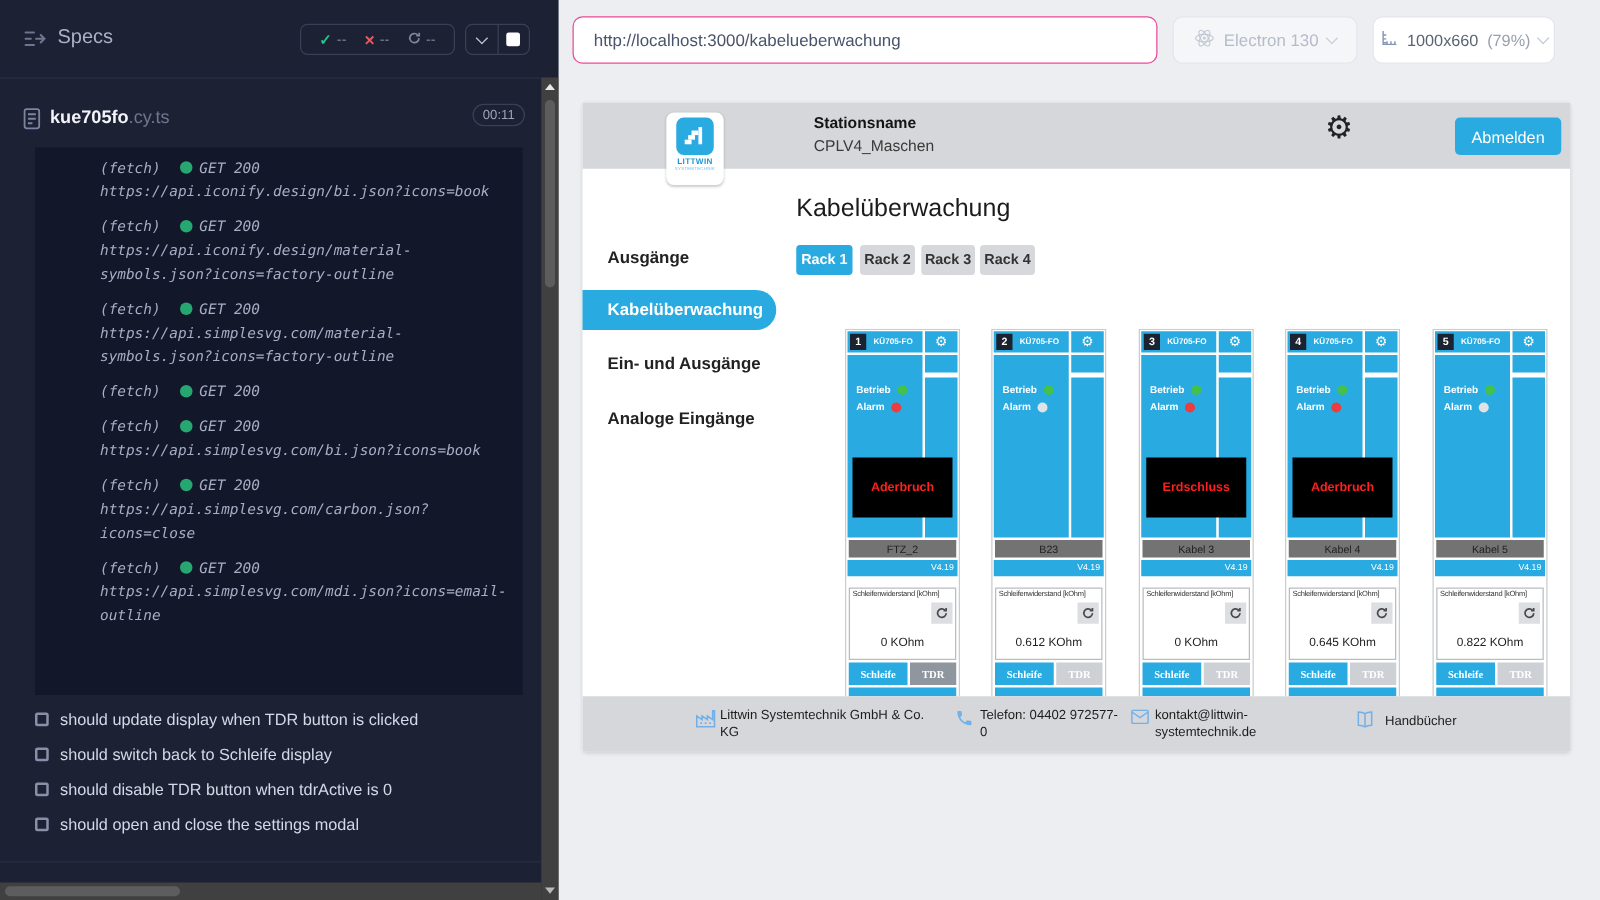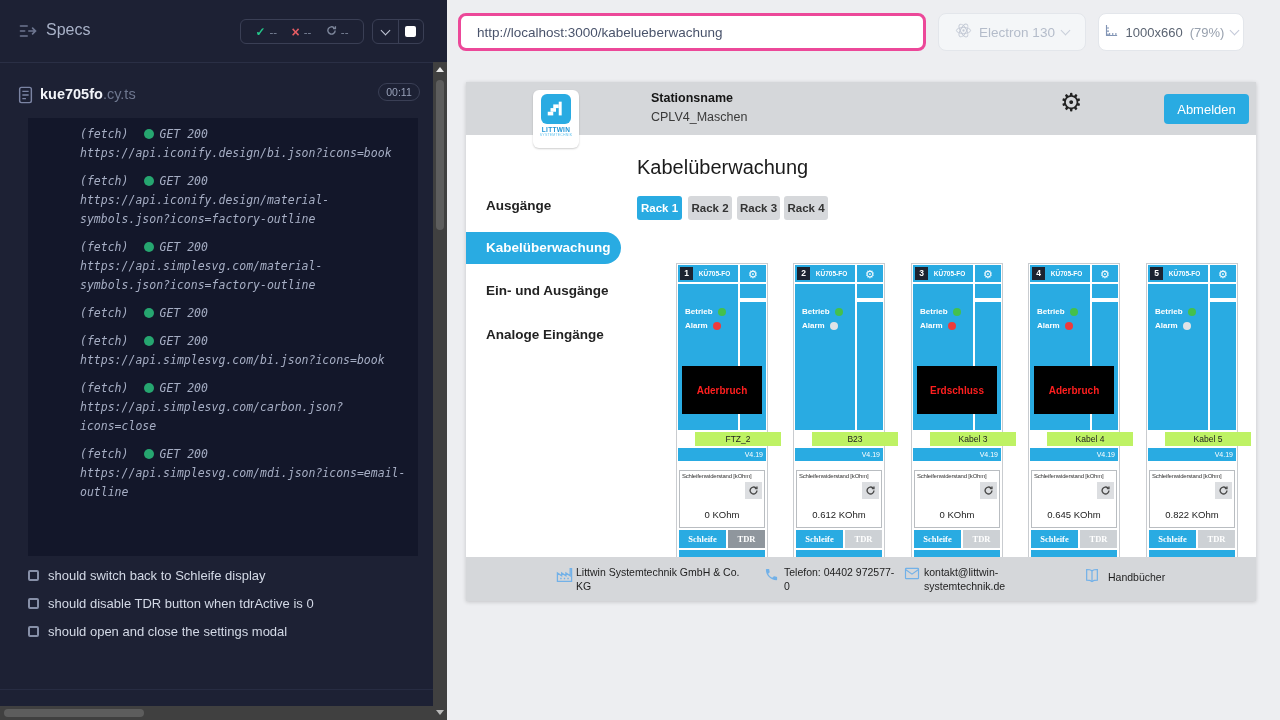--- a/index.html
+++ b/index.html
@@ -32,21 +32,21 @@
   .ttext { font-size:13px; color:#d3d9e6; white-space:nowrap; }
   .vscroll { position:absolute; left:433px; top:62px; width:14px; height:658px; background:#404040; }
   .vthumb { position:absolute; left:3px; top:18px; width:8px; height:150px; background:#5d5d5d; border-radius:4px; }
   .hscroll { position:absolute; left:0; top:706px; width:433px; height:14px; background:#404040; }
   .hthumb { position:absolute; left:4px; top:3px; width:140px; height:8px; background:#5d5d5d; border-radius:4px; }
   .tri-up { width:0; height:0; border-left:4px solid transparent; border-right:4px solid transparent; border-bottom:5px solid #e8e8e8; margin:5px auto 0; }
   .tri-down { width:0; height:0; border-left:4px solid transparent; border-right:4px solid transparent; border-top:5px solid #b9b9b9; margin:0 auto; position:absolute; bottom:5px; left:3px; }
 
   
   .rp { position:absolute; left:447px; top:0; width:833px; height:720px; background:#edeef1; }
-  .url-input { position:absolute; left:11px; top:13px; width:468px; height:38px; background:#fff; border:3px solid #ec4899; border-radius:8px; padding:0 16px; font-size:13.5px; color:#49536b; font-family:"Liberation Sans", sans-serif; outline:none; }
+  .url-input { position:absolute; left:11px; top:13px; width:468px; height:38px; background:#fff; border:1px solid #ec4899; border-radius:8px; padding:0 16px; font-size:13.5px; color:#49536b; font-family:"Liberation Sans", sans-serif; outline:none; }
   .sel { position:absolute; top:13px; height:38px; border:1px solid #e3e6eb; border-radius:8px; display:flex; align-items:center; justify-content:center; gap:7px; }
   .sel-browser { left:491px; width:148px; background:#f4f6f8; color:#b4bcca; font-size:13.5px; }
   .sel-viewport { left:651px; width:146px; background:#fff; font-size:13px; }
   .vp-size { color:#5b6472; } .vp-zoom { color:#98a1ae; }
 
   
   .aut { position:absolute; left:19px; top:82px; width:790px; height:519px; background:#fff; box-shadow:0 1px 4px rgba(0,0,0,.18); }
   .aut-header { position:absolute; left:0; top:0; width:790px; height:53px; background:#d5d7da; }
   .logo-card { position:absolute; left:67px; top:8px; width:46px; height:58px; background:#fff; border-radius:6px; box-shadow:0 1px 2px rgba(0,0,0,.2); z-index:3; display:flex; flex-direction:column; align-items:center; padding-top:4px; }
   .logo-icon { width:30px; height:30px; background:#29abe2; border-radius:6px; display:flex; align-items:center; justify-content:center; }
@@ -72,21 +72,21 @@
   .c-colu { position:absolute; left:63px; top:20px; width:26px; height:14px; background:#29abe2; }
   .c-coll { position:absolute; left:63px; top:38px; width:26px; height:128px; background:#29abe2; }
   .led-row { display:flex; align-items:center; gap:5px; margin:0 0 5px 7px; }
   .led-row:first-child { padding-top:23px; }
   .led-label { color:#fff; font-size:8px; font-weight:bold; }
   .led { width:8px; height:8px; border-radius:50%; flex:none; }
   .c-display { position:absolute; left:5px; top:102px; width:80px; height:48px; background:#000; display:flex; flex-direction:column; align-items:center; justify-content:center; z-index:2; }
   .c-status { font-size:10px; font-weight:bold; white-space:nowrap; }
   .c-big { font-size:16px; color:#fff; }
   .c-sub { font-size:6.5px; font-weight:bold; color:#fff; margin-top:2px; }
-  .c-cable { position:absolute; left:18px; top:168px; width:86px; height:14px; background:#bef264; color:#222; font-size:8.5px; text-align:center; line-height:14px; }
+  .c-cable { position:absolute; left:2px; top:168px; width:86px; height:14px; background:#737373; color:#222; font-size:8.5px; text-align:center; line-height:14px; }
   .c-ver { position:absolute; left:1px; top:184px; width:88px; height:13px; background:#29abe2; color:#fff; font-size:7px; text-align:right; line-height:13px; padding-right:3px; }
   .c-meas { position:absolute; left:2px; top:206px; width:86px; height:58px; border:1px solid #b9bdc1; background:#fff; }
   .c-meas-label { font-size:6px; color:#333; padding:2px 0 0 2px; white-space:nowrap; overflow:hidden; letter-spacing:-.2px; }
   .c-refresh { position:absolute; right:2px; top:11px; width:17px; height:17px; background:#dcdee1; border:none; display:flex; align-items:center; justify-content:center; cursor:pointer; }
   .c-value { position:absolute; left:0; right:0; bottom:7px; text-align:center; font-size:9.5px; color:#222; }
   .c-btn { position:absolute; top:266px; height:18px; border:none; color:#fff; font-size:8.5px; font-weight:bold; font-family:Liberation Serif, serif; cursor:pointer; }
   .c-loop { left:2px; width:47px; background:#29abe2; }
   .c-tdr { left:51px; width:37px; }
   .c-bottom { position:absolute; left:2px; top:286px; width:86px; height:12px; background:#29abe2; }
 
@@ -147,20 +147,24 @@
     <div class="log-entry"><span>(fetch)</span><span class="dot"></span><span>GET 200</span><div class="log-url">https://api.iconify.design/bi.json?icons=book</div></div>
     <div class="log-entry"><span>(fetch)</span><span class="dot"></span><span>GET 200</span><div class="log-url">https://api.iconify.design/material-symbols.json?icons=factory-outline</div></div>
     <div class="log-entry"><span>(fetch)</span><span class="dot"></span><span>GET 200</span><div class="log-url">https://api.simplesvg.com/material-symbols.json?icons=factory-outline</div></div>
     <div class="log-entry"><span>(fetch)</span><span class="dot"></span><span>GET 200</span></div>
     <div class="log-entry"><span>(fetch)</span><span class="dot"></span><span>GET 200</span><div class="log-url">https://api.simplesvg.com/bi.json?icons=book</div></div>
     <div class="log-entry"><span>(fetch)</span><span class="dot"></span><span>GET 200</span><div class="log-url">https://api.simplesvg.com/carbon.json?icons=close</div></div>
     <div class="log-entry"><span>(fetch)</span><span class="dot"></span><span>GET 200</span><div class="log-url">https://api.simplesvg.com/mdi.json?icons=email-outline</div></div>
   </div>
 
   <div class="tests">
+    <div class="test">
+        <span class="tbox"></span>
+        <span class="ttext">should update display when TDR button is clicked</span>
+      </div>
     <div class="test">
         <span class="tbox"></span>
         <span class="ttext">should switch back to Schleife display</span>
       </div>
     <div class="test">
         <span class="tbox"></span>
         <span class="ttext">should disable TDR button when tdrActive is 0</span>
       </div>
     <div class="test">
         <span class="tbox"></span>

